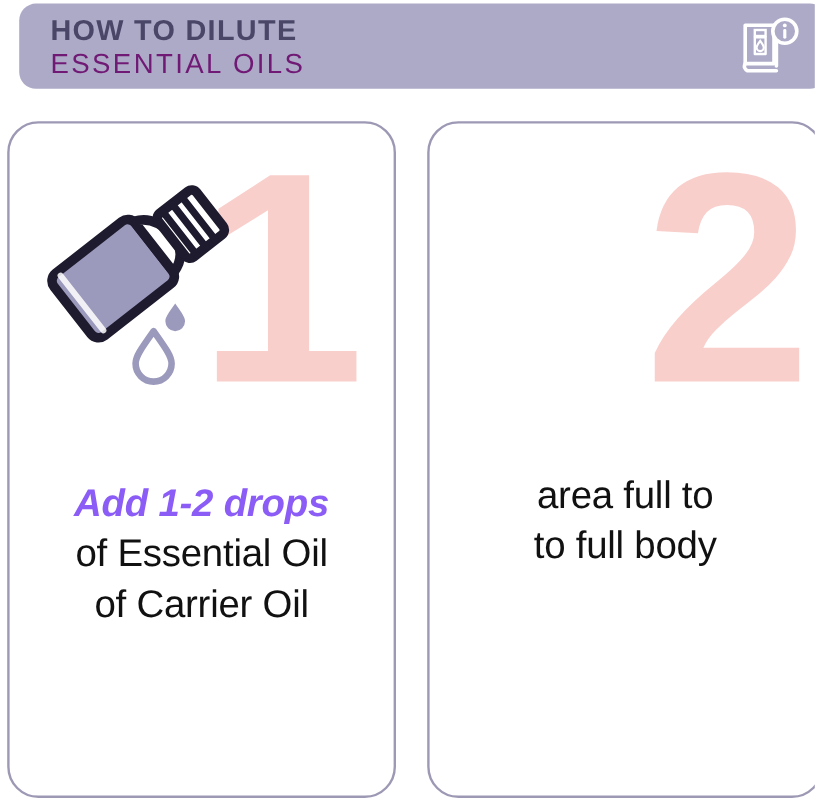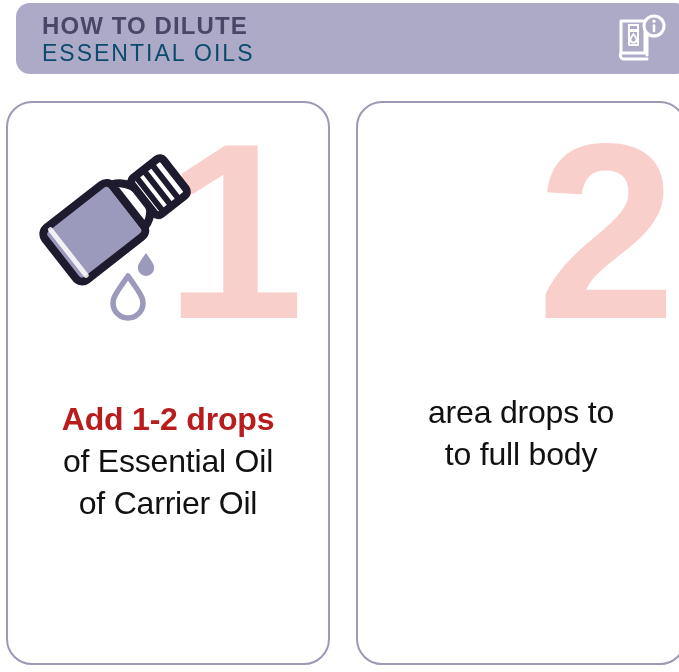--- a/index.html
+++ b/index.html
@@ -37,21 +37,21 @@
     font-weight: bold;
     letter-spacing: 1.1px;
     color: #494668;
     line-height: 27px;
     white-space: nowrap;
   }
   #header-line2 {
     font-size: 23px;
     font-weight: normal;
     letter-spacing: 2.0px;
-    color: #0c4a6e;
+    color: #701a75;
     line-height: 28px;
     white-space: nowrap;
   }
   #header-icon {
     position: absolute;
     right: 20px;
     top: 8px;
     width: 56px;
     height: 56px;
   }
@@ -103,22 +103,23 @@
   #card-2 .card-text { top: 288px; }
 
   .text-line {
     font-size: 32px;
     line-height: 42px;
     color: #111111;
     letter-spacing: -0.2px;
     white-space: nowrap;
   }
   .accent {
-    color: #b91c1c;
+    color: #8b5cf6;
     font-weight: bold;
+    font-style: italic;
   }
 </style>
 </head>
 <body>
 
 <div id="header-band">
 
   <div id="header-title-block">
     <div id="header-line1">HOW TO DILUTE</div>
     <div id="header-line2">ESSENTIAL OILS</div>
@@ -174,17 +175,17 @@
   </div>
 
 </div>
 
 <div class="card" id="card-2">
 
   <div class="card-number">2</div>
 
 
   <div class="card-text">
-    <div class="text-line">area drops to</div>
+    <div class="text-line">area full to</div>
     <div class="text-line">to full body</div>
   </div>
 
 </div>
 
 </body></html>

